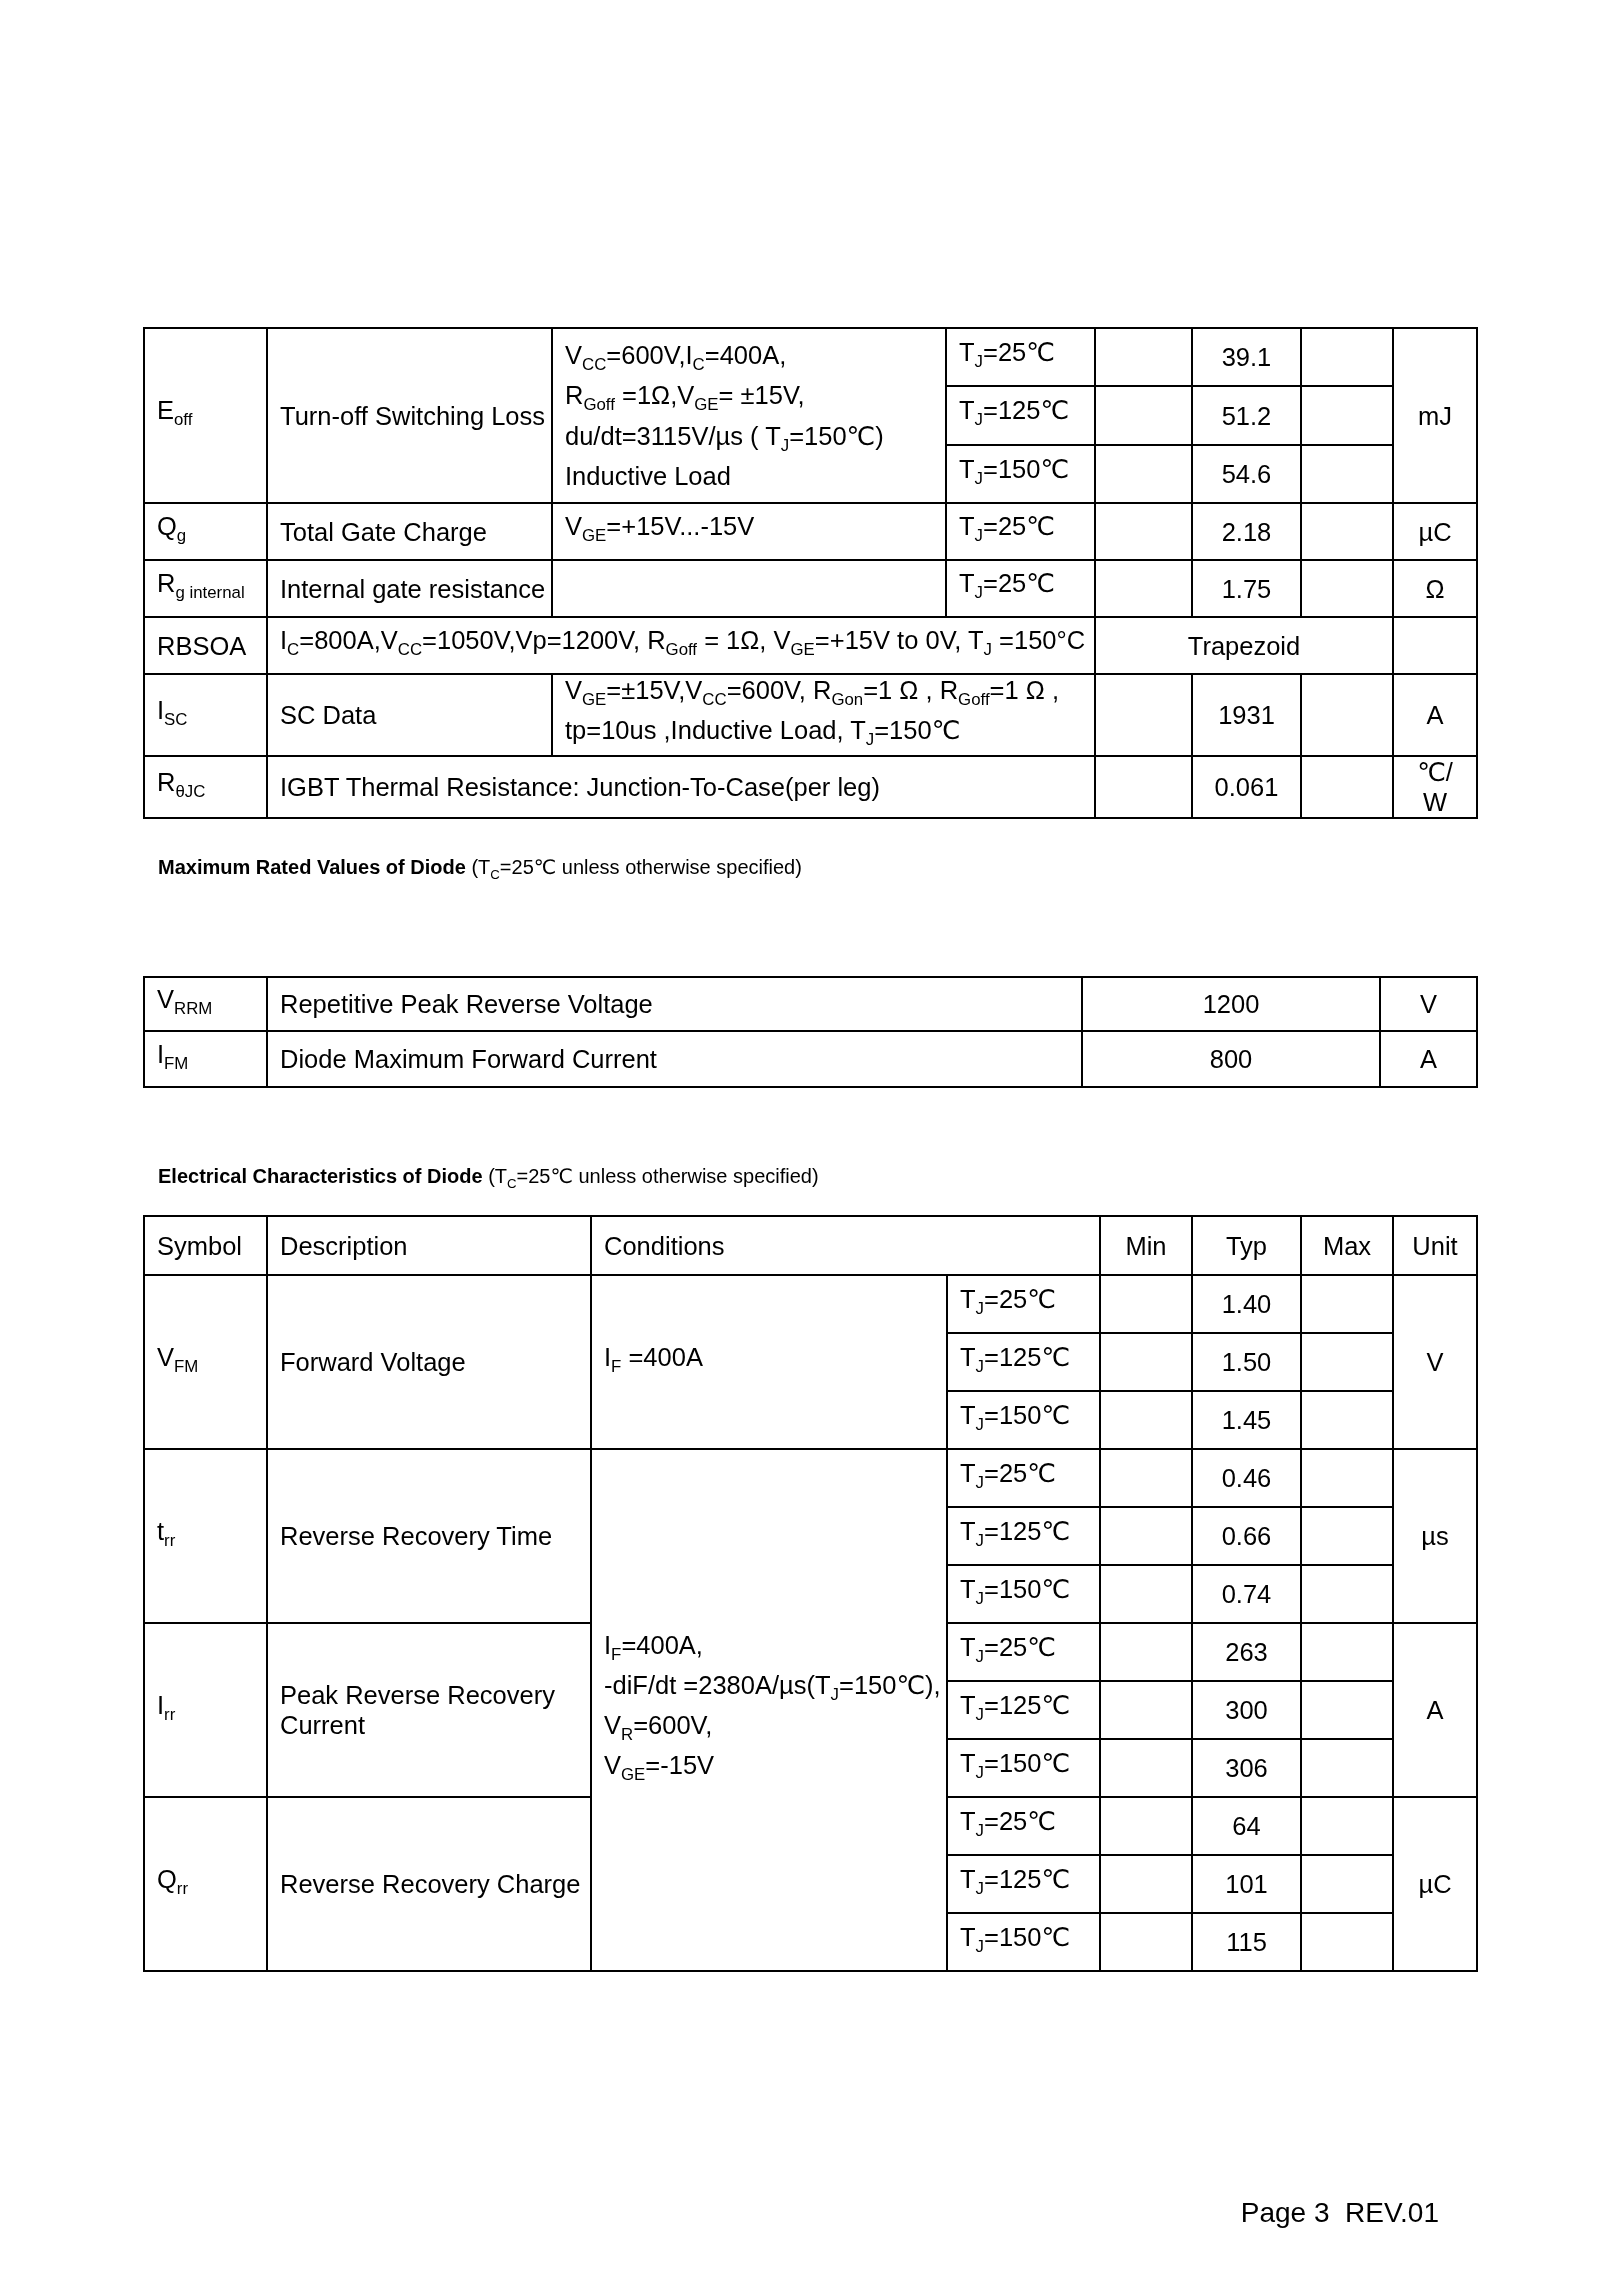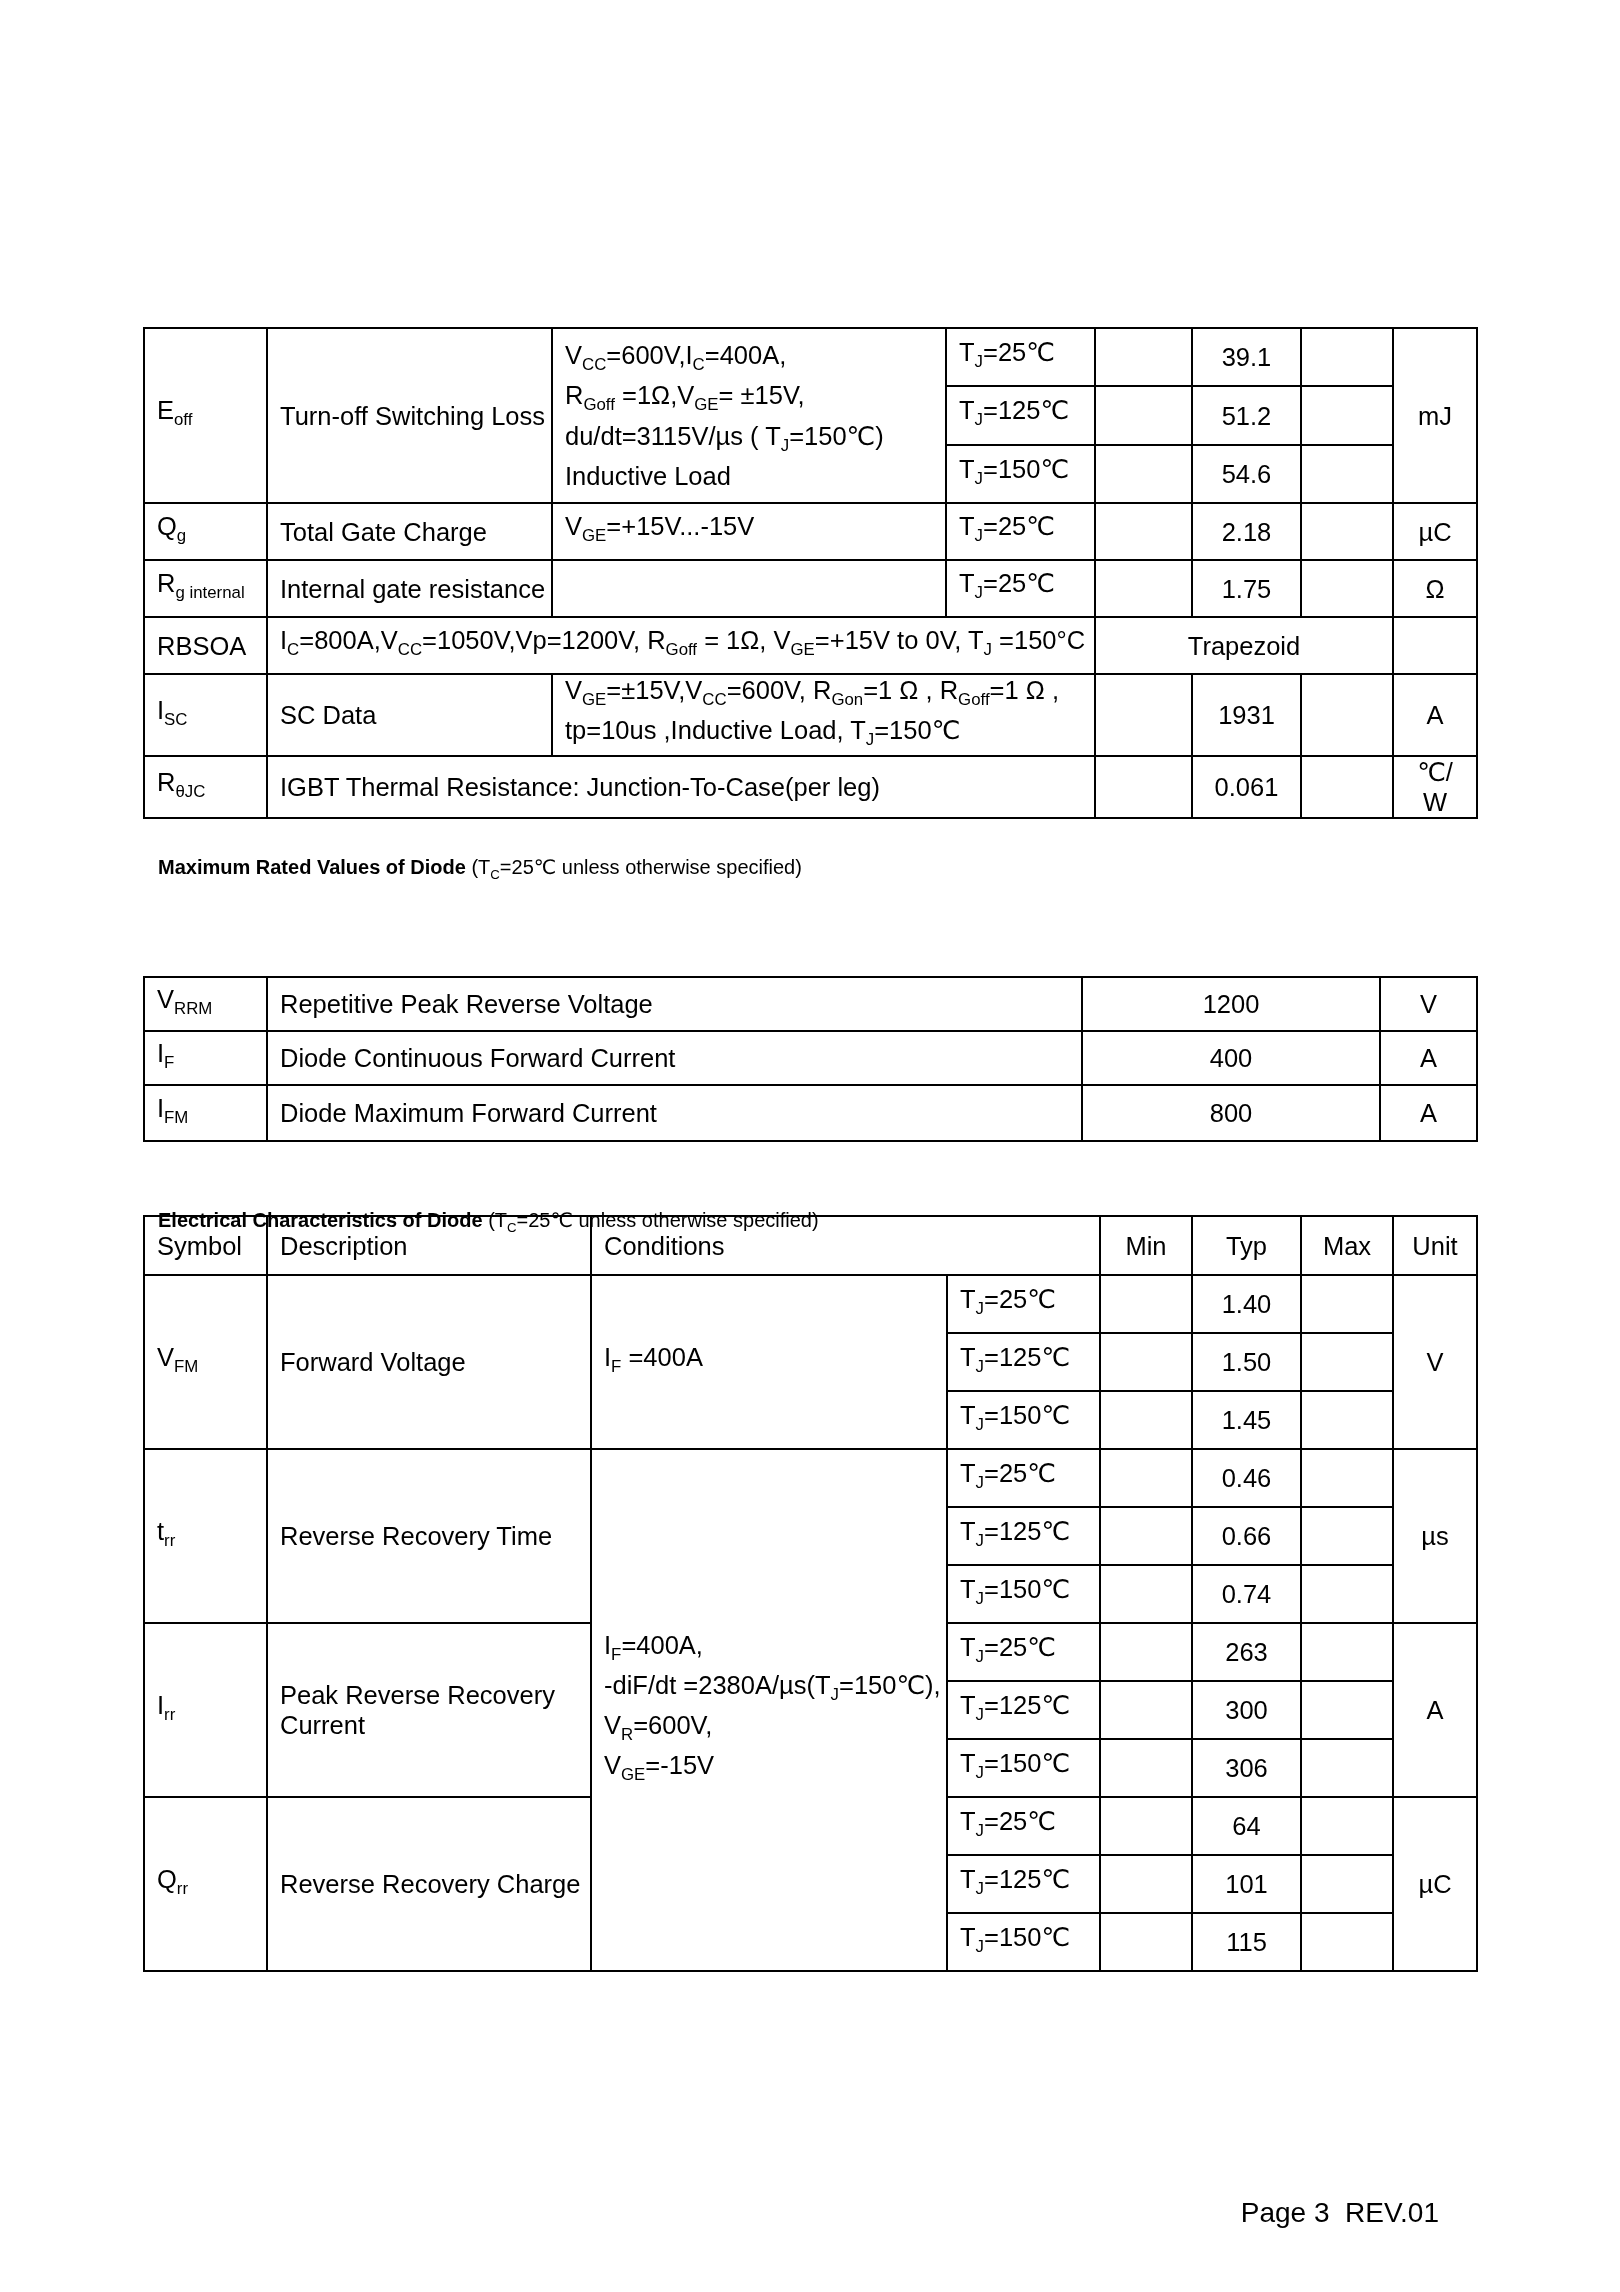--- a/index.html
+++ b/index.html
@@ -131,36 +131,30 @@
         <col style="width:298px">
         <col style="width:97px">
     </colgroup>
     <tbody>
       <tr style="height:54px">
         <td class="left">V<sub>RRM</sub></td>
         <td class="left">Repetitive Peak Reverse Voltage</td>
         <td class="c">1200</td>
         <td class="c">V</td>
       </tr>
-      <tr class="gt" style="height:54px">
-        <td class="left">I<sub>F</sub></td>
-        <td class="left">Diode Continuous Forward Current</td>
-        <td class="c">400</td>
-        <td class="c">A</td>
-      </tr>
       <tr class="gt" style="height:56px">
         <td class="left">I<sub>FM</sub></td>
         <td class="left">Diode Maximum Forward Current</td>
         <td class="c">800</td>
         <td class="c">A</td>
       </tr>
     </tbody>
   </table>
 
-  <div class="heading" style="left:158px; top:1208px;">
+  <div class="heading" style="left:158px; top:1164px;">
     <span class="hb">Electrical Characteristics of Diode</span><span class="hn"> (T<sub>C</sub>=25℃ unless otherwise specified)</span>
   </div>
 
   <table class="t" style="left:143px; top:1215px; width:1335px;">
     <colgroup>
       <col style="width:123px">
         <col style="width:324px">
         <col style="width:356px">
       <col style="width:153px">
         <col style="width:92px">

